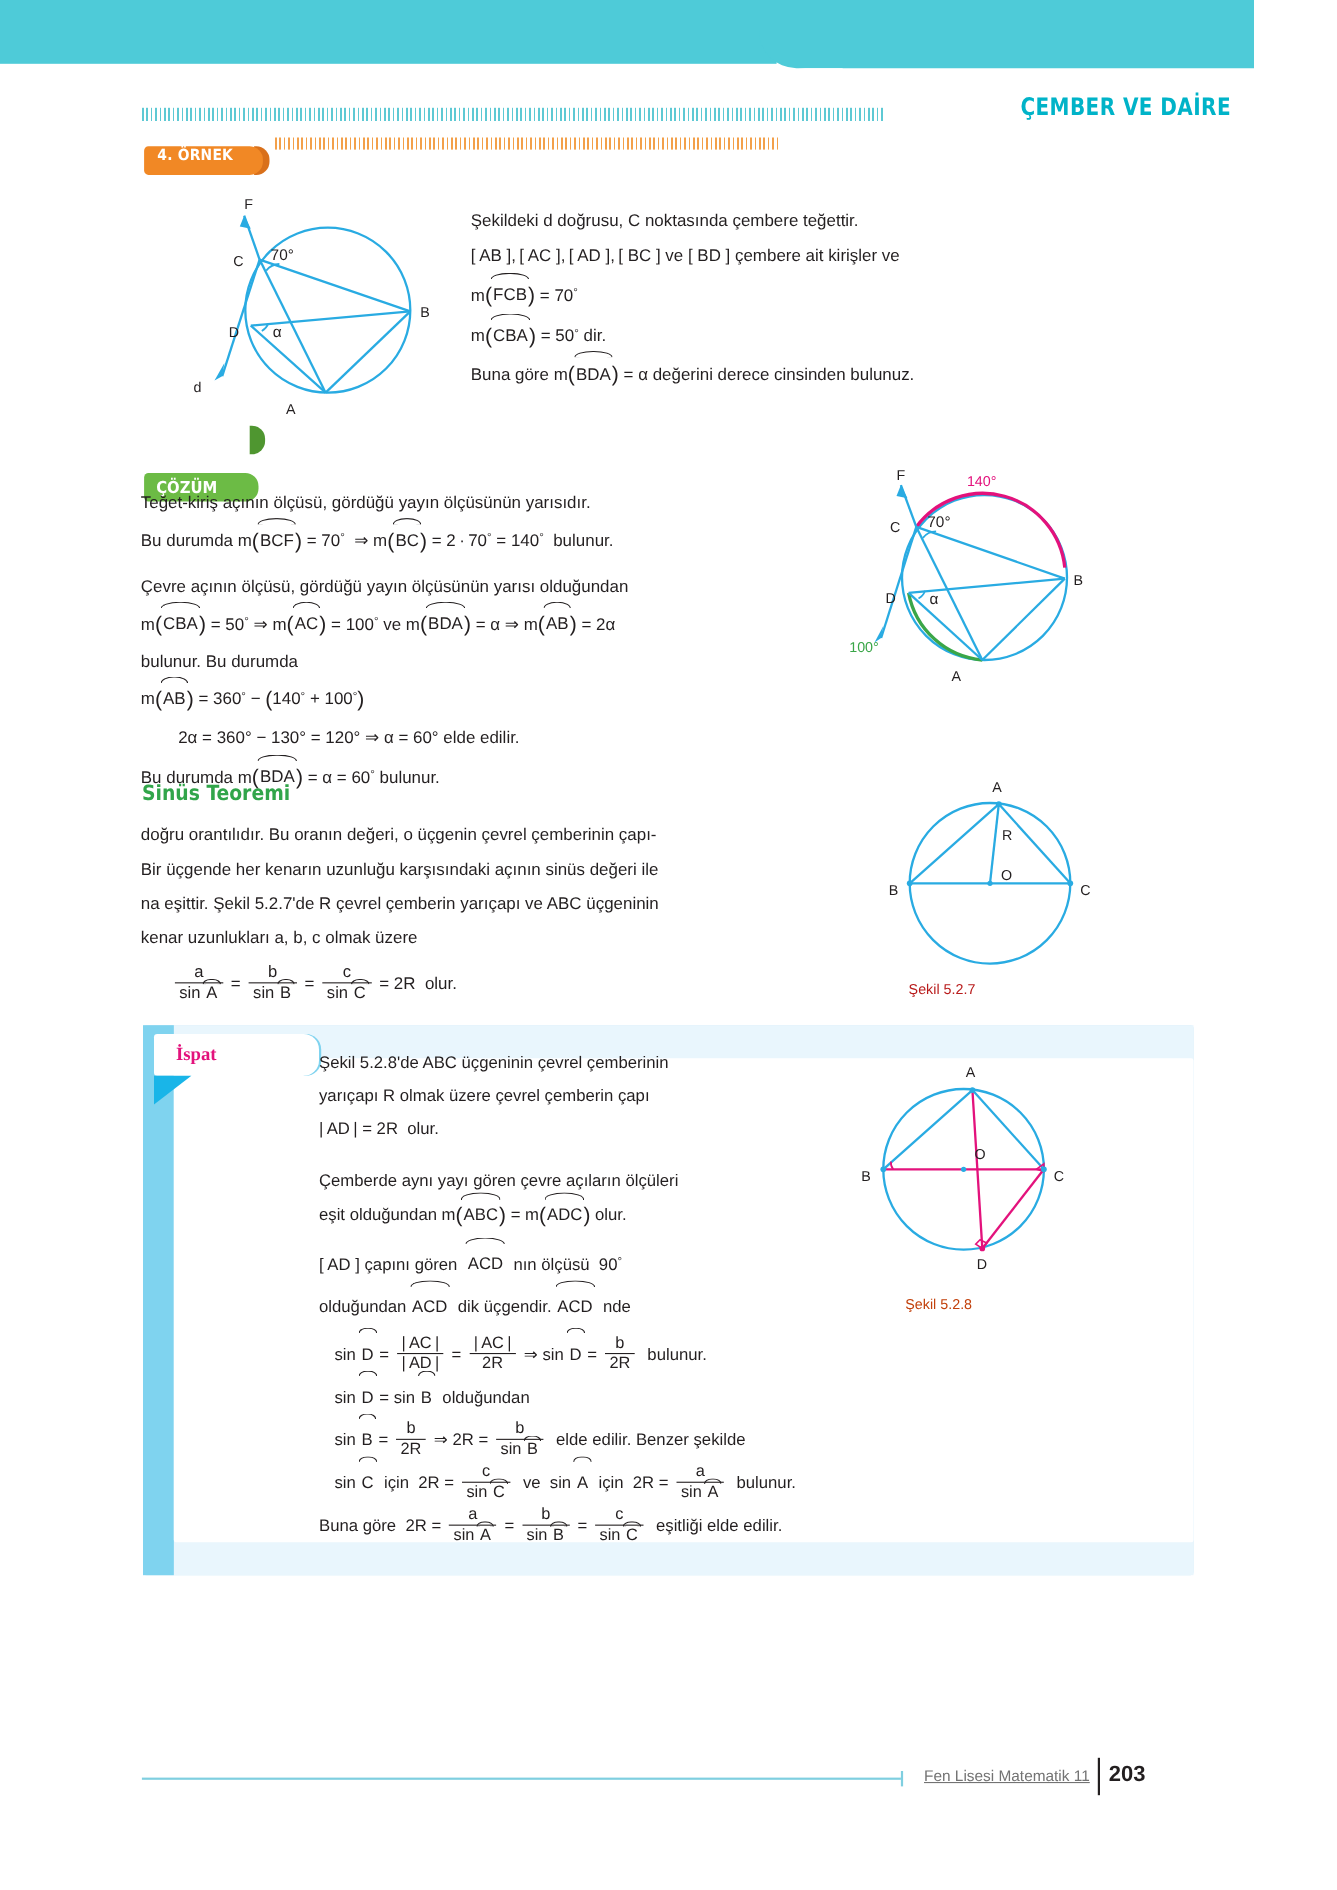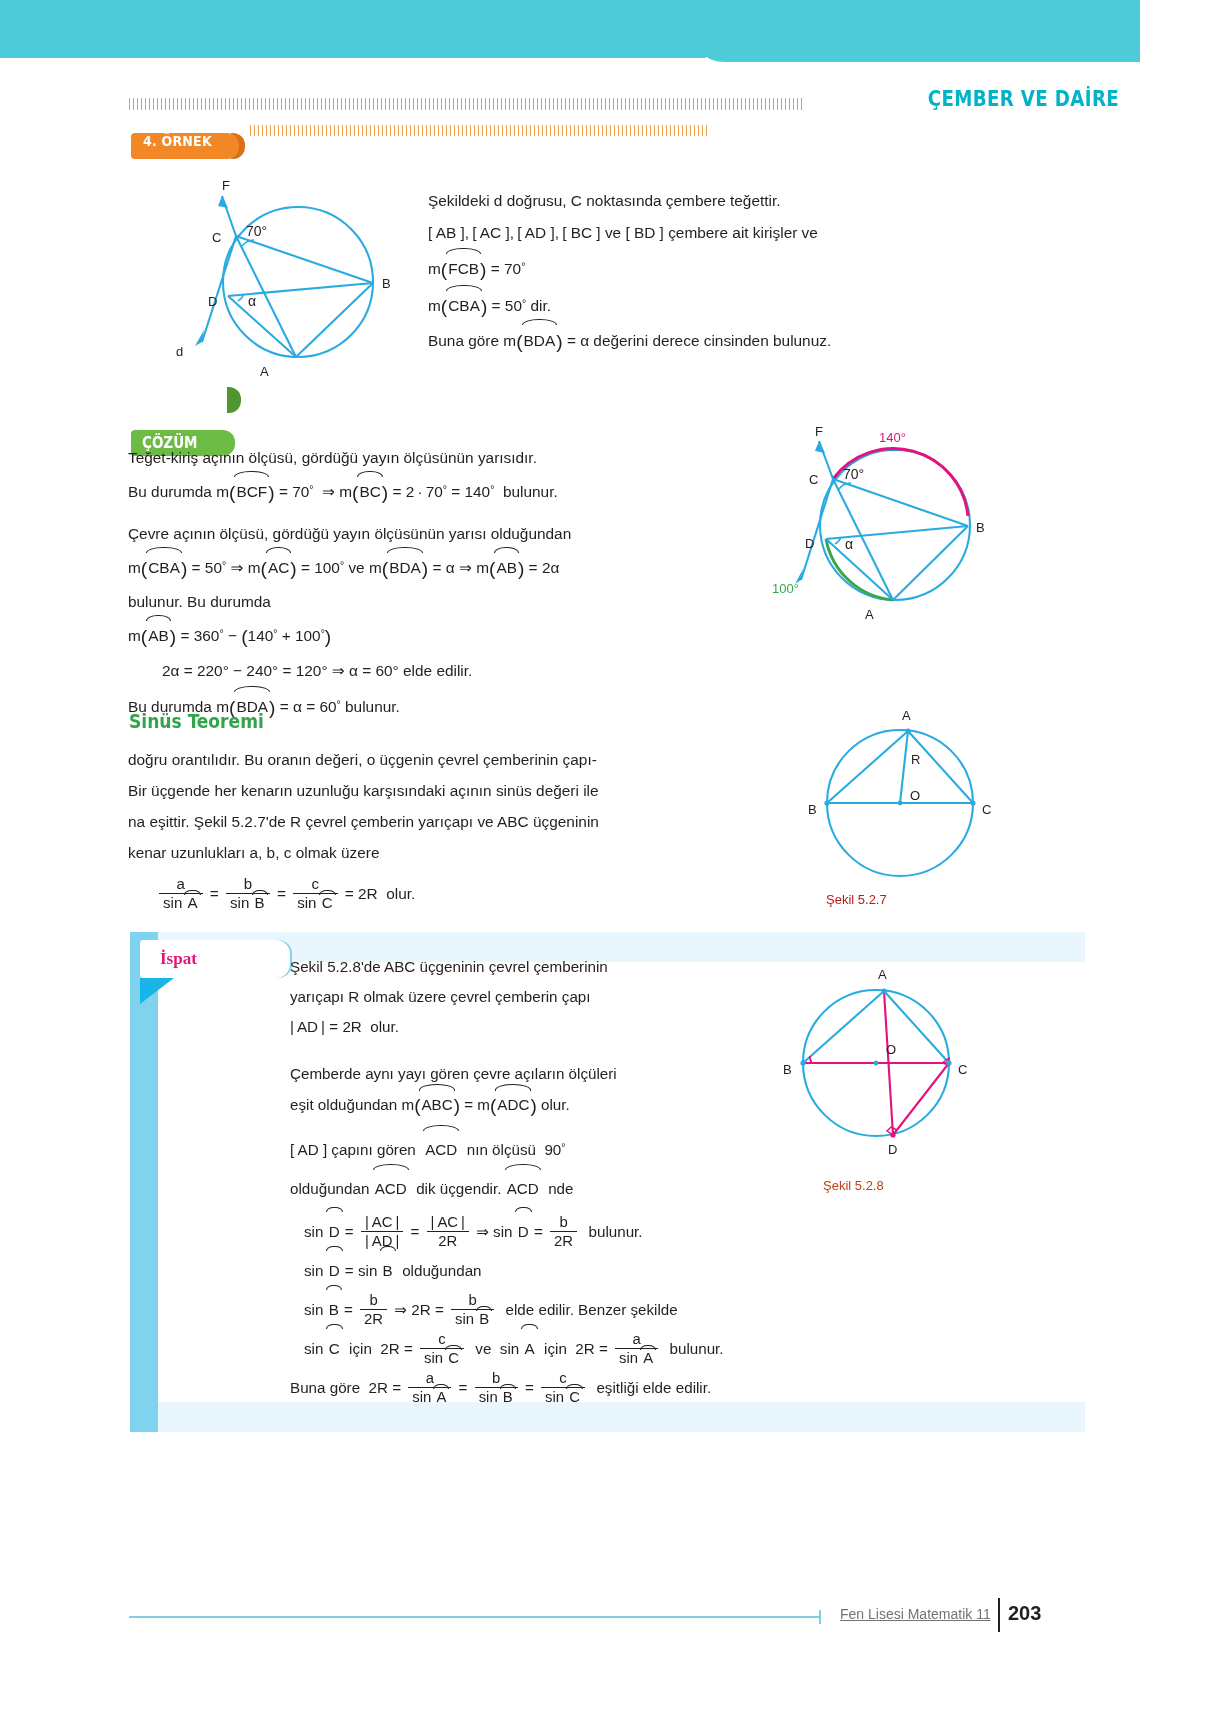--- a/index.html
+++ b/index.html
@@ -182,21 +182,21 @@
   <div class="mathline">
     m<span class="paren">(</span><span class="arc">CBA</span><span class="paren">)</span> = 50<span class="deg">°</span>
     ⇒ m<span class="paren">(</span><span class="arc">AC</span><span class="paren">)</span> = 100<span class="deg">°</span>
     ve m<span class="paren">(</span><span class="arc">BDA</span><span class="paren">)</span> = α
     ⇒ m<span class="paren">(</span><span class="arc">AB</span><span class="paren">)</span> = 2α
   </div>
   <div class="body-text">bulunur. Bu durumda</div>
   <div class="mathline">
     m<span class="paren">(</span><span class="arc">AB</span><span class="paren">)</span> = 360<span class="deg">°</span> − <span class="paren">(</span>140<span class="deg">°</span> + 100<span class="deg">°</span><span class="paren">)</span>
   </div>
-  <div class="mathline" style="padding-left:34px">2α = 220° − 240° = 120° ⇒ α = 60° elde edilir.</div>
+  <div class="mathline" style="padding-left:34px">2α = 360° − 130° = 120° ⇒ α = 60° elde edilir.</div>
   <div class="mathline">
     <span>Bu durumda</span>
     m<span class="paren">(</span><span class="arc">BDA</span><span class="paren">)</span> = α = 60<span class="deg">°</span> bulunur.
   </div>
 </div>
 
 <svg id="figure-2" style="position:absolute;left:775px;top:420px;" width="230" height="215" viewBox="0 0 230 215">
   <circle cx="120" cy="105" r="75" fill="none" stroke="#29abe2" stroke-width="2.1"></circle>
 
   <path d="M 58 59 A 75 75 0 0 1 193 96" fill="none" stroke="#e3127c" stroke-width="3"></path>

